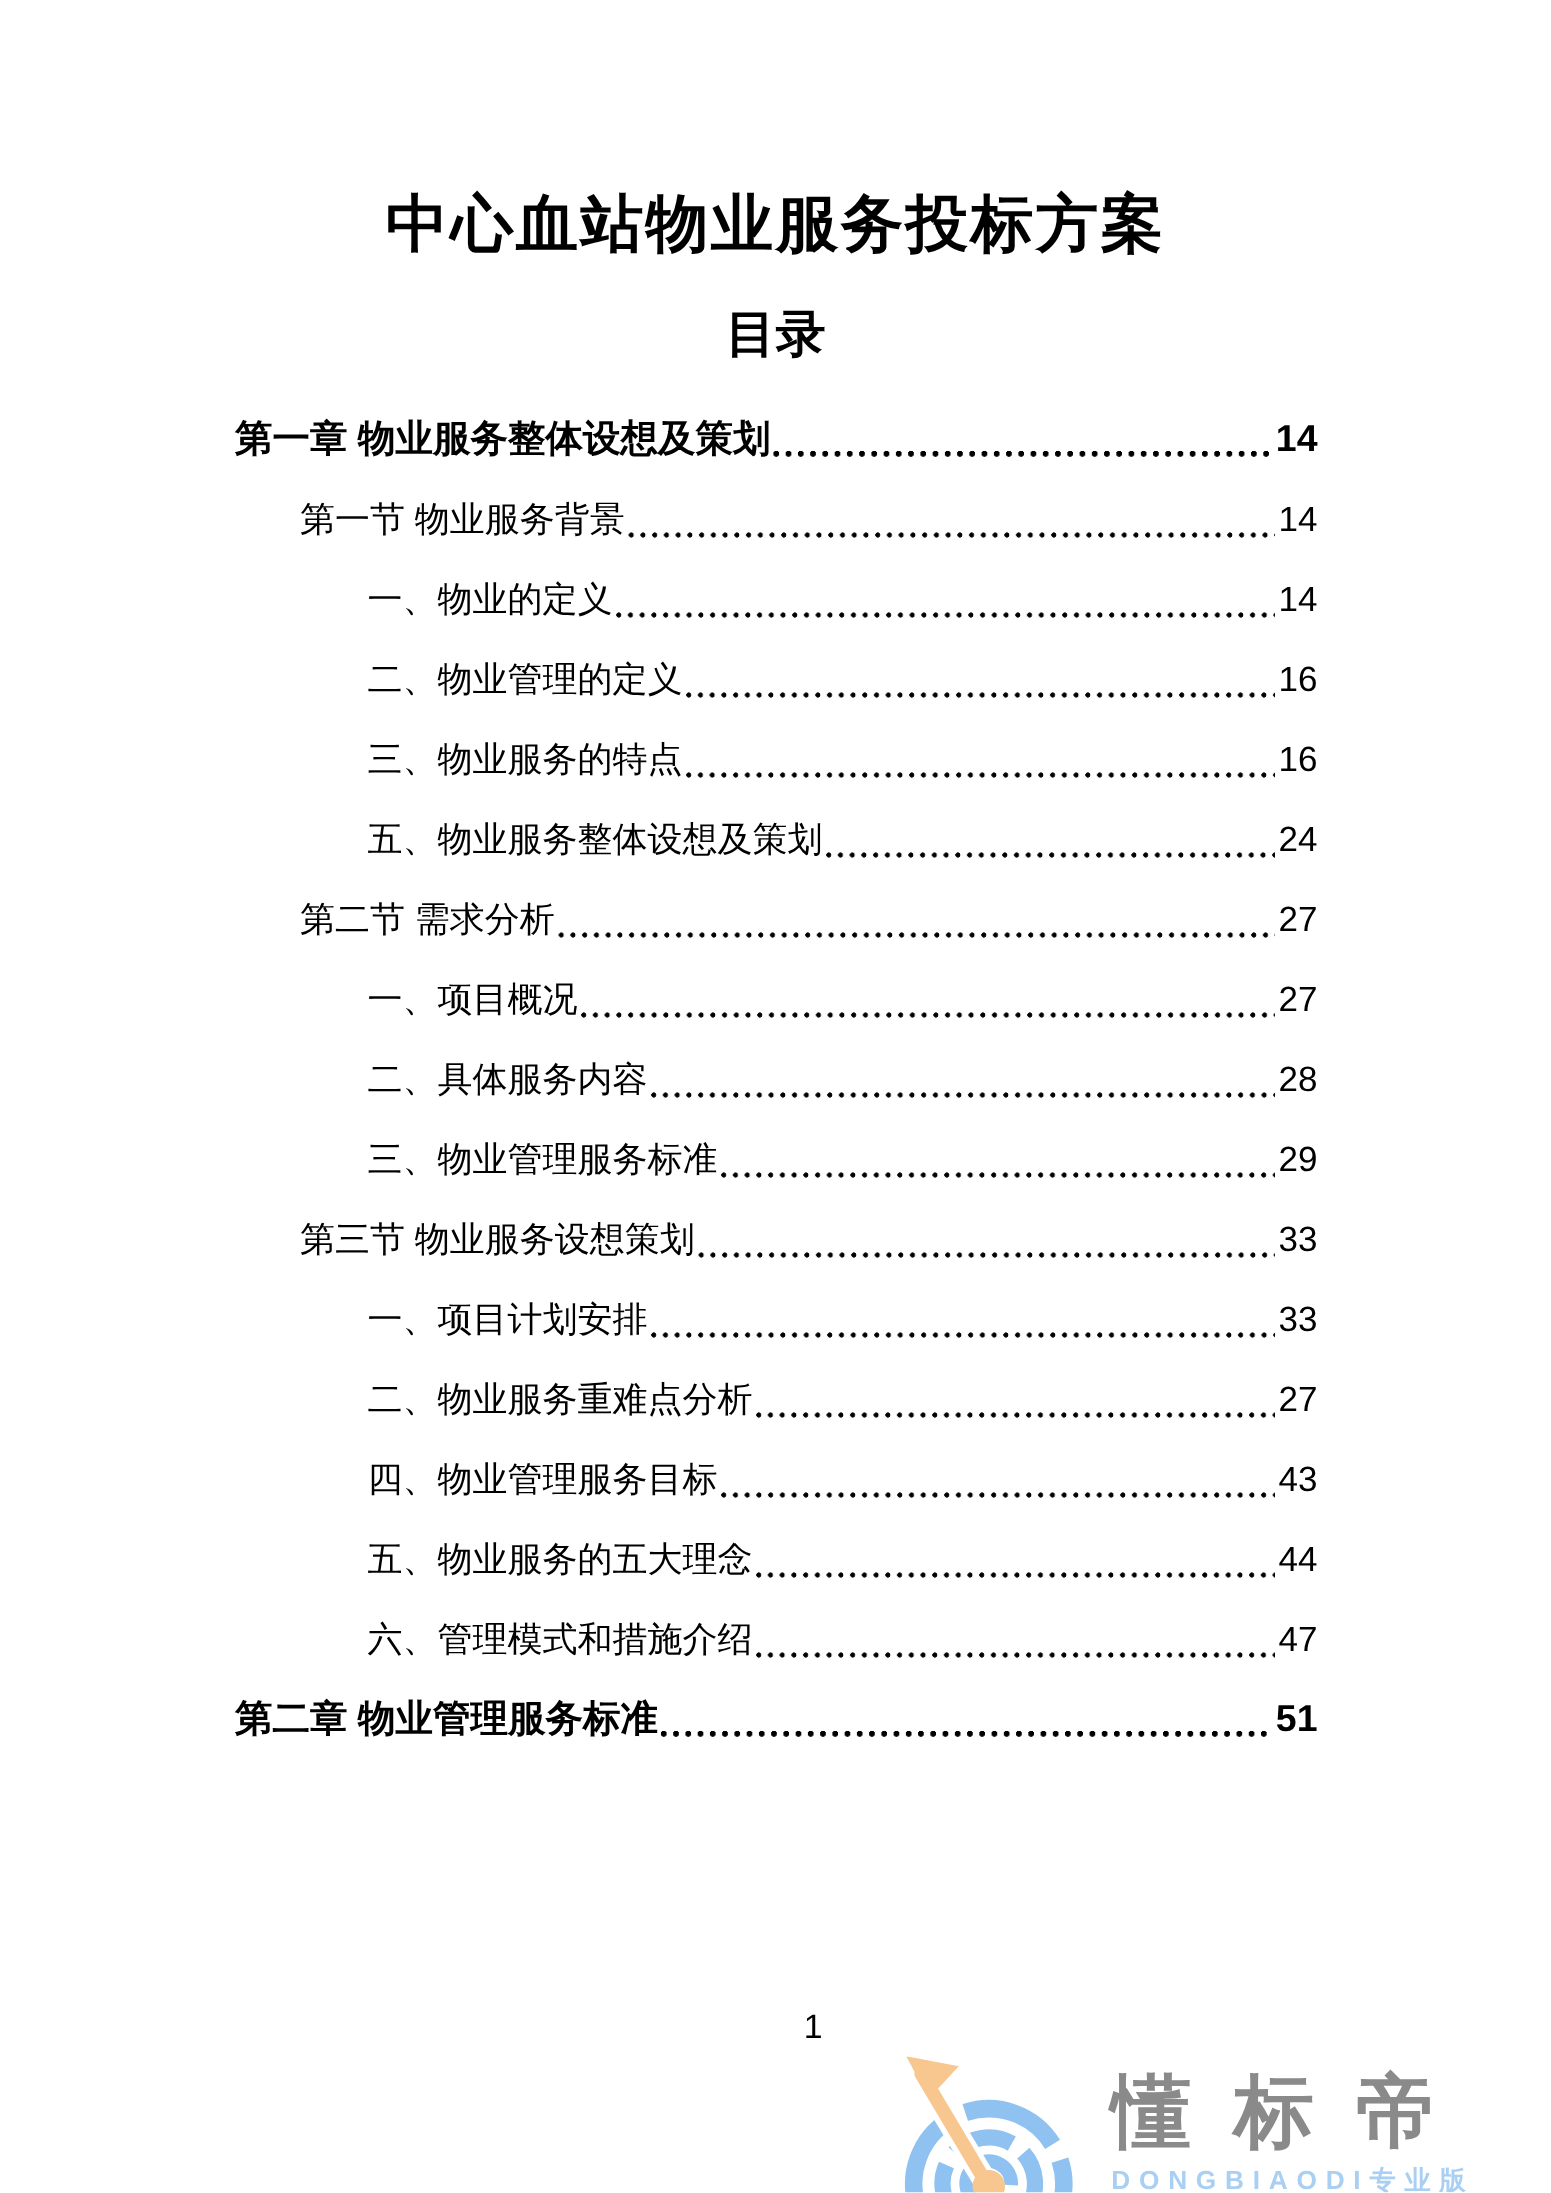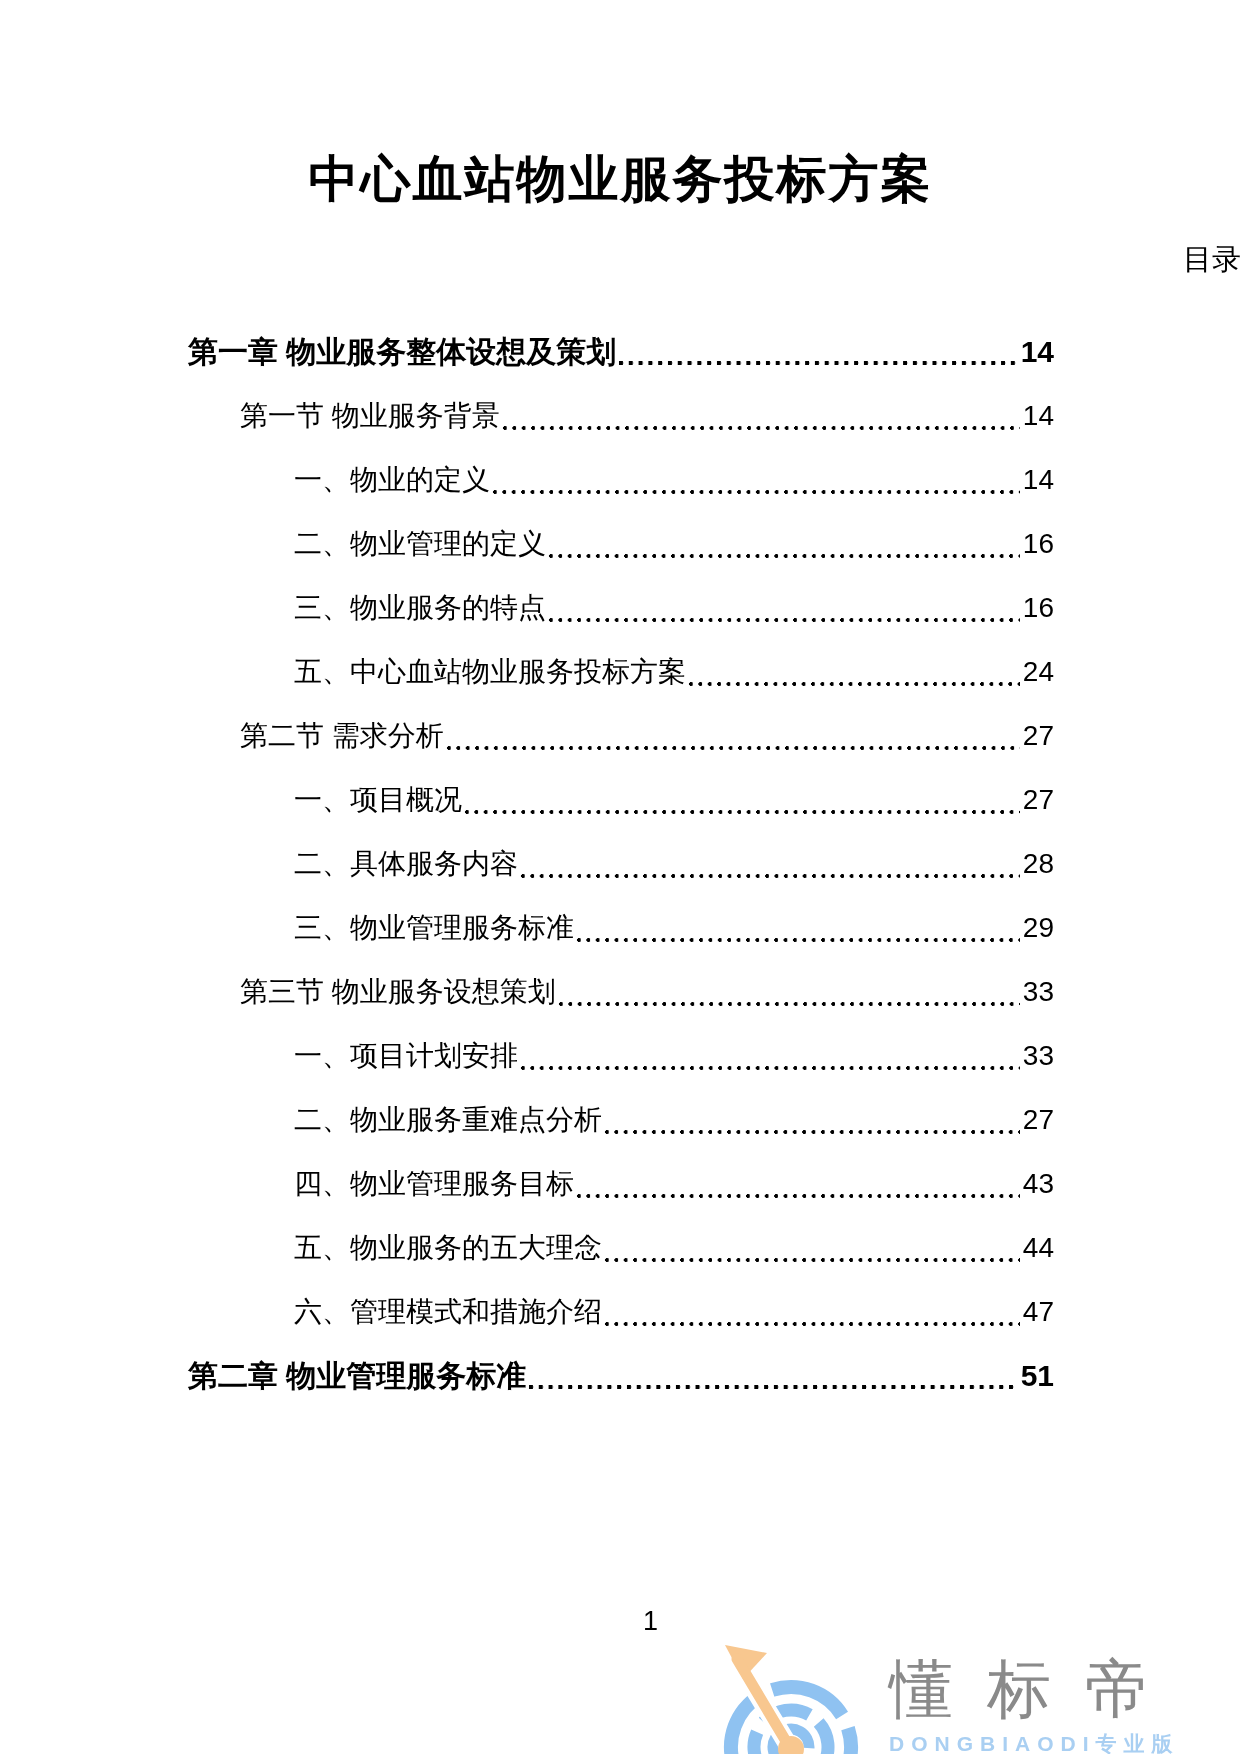--- a/index.html
+++ b/index.html
@@ -8,21 +8,21 @@
     background:#ffffff;color:#000;
     font-family:"Liberation Sans","DejaVu Sans",sans-serif;
   }
   .doc-title{
     position:absolute;top:146px;left:0;width:100%;
     text-align:center;font-size:50px;font-weight:900;
     letter-spacing:2px;white-space:nowrap;font-family:Liberation Mono, monospace;
   }
   .toc-heading{
     position:absolute;top:240px;left:0;width:100%;
-    text-align:right;font-size:29px;font-weight:400;
+    text-align:center;font-size:40px;font-weight:700;
   }
   .toc-list{
     position:absolute;top:320px;left:188px;width:866px;
   }
   .toc-row{
     display:flex;align-items:center;height:64px;
     font-size:28px;line-height:1.2;
   }
   .toc-row .toc-text{white-space:nowrap;}
   .toc-row .toc-page{white-space:nowrap;}
@@ -45,21 +45,21 @@
     text-align:center;font-size:27px;
   }
   
   .watermark{
     position:absolute;top:1645px;right:18px;width:510px;height:109px;
     overflow:hidden;
   }
   .wm-logo{position:absolute;left:0;top:0;}
   .wm-texts{position:absolute;left:176px;top:0;}
   .wm-cn{
-    font-size:64px;font-weight:400;color:#8a8a8a;
+    font-size:64px;font-weight:700;color:#8a8a8a;
     letter-spacing:34px;line-height:1;margin-top:12px;white-space:nowrap;
   }
   .wm-en{
     font-size:21px;font-weight:700;color:#a9cff2;
     letter-spacing:7px;margin-top:9px;white-space:nowrap;
   }
 </style>
 </head>
 <body>
 
@@ -87,21 +87,21 @@
     <span class="toc-text">二、物业管理的定义</span>
     <span class="dots"></span>
     <span class="toc-page">16</span>
   </div>
     <div class="toc-row lv-item">
     <span class="toc-text">三、物业服务的特点</span>
     <span class="dots"></span>
     <span class="toc-page">16</span>
   </div>
     <div class="toc-row lv-item">
-    <span class="toc-text">五、中心血站物业服务投标方案</span>
+    <span class="toc-text">五、物业服务整体设想及策划</span>
     <span class="dots"></span>
     <span class="toc-page">24</span>
   </div>
     <div class="toc-row lv-section">
     <span class="toc-text">第二节 需求分析</span>
     <span class="dots"></span>
     <span class="toc-page">27</span>
   </div>
     <div class="toc-row lv-item">
     <span class="toc-text">一、项目概况</span>

